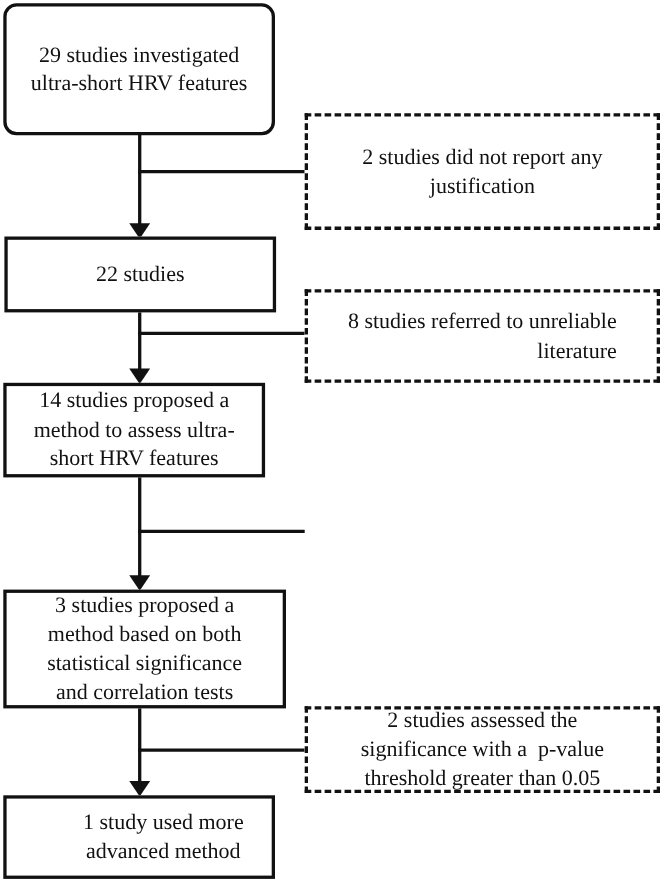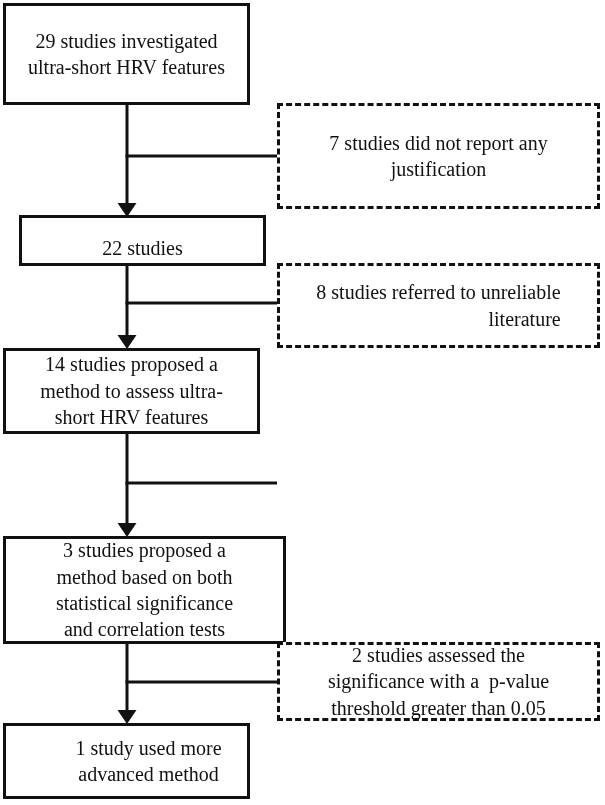--- a/index.html
+++ b/index.html
@@ -62,49 +62,49 @@
 
     <line x1="127" y1="433" x2="127" y2="526" stroke="#111111" stroke-width="3"></line>
     <line x1="125.5" y1="483" x2="277" y2="483" stroke="#111111" stroke-width="3"></line>
     <polygon points="117.5,523 136.5,523 127,537" fill="#111111"></polygon>
 
     <line x1="127" y1="643" x2="127" y2="713" stroke="#111111" stroke-width="3"></line>
     <line x1="125.5" y1="682" x2="277" y2="682" stroke="#111111" stroke-width="3"></line>
     <polygon points="117.5,710 136.5,710 127,724" fill="#111111"></polygon>
   </svg>
 
-  <div class="box solid" style="left:3px; top:3px; width:247px; height:102px;">
+  <div class="box solid" style="left:3px; top:3px; width:247px; height:120px;border-radius:12px;">
     <div class="box-text">29 studies investigated
 ultra-short HRV  features</div>
   </div>
 
-  <div class="box solid" style="left:19px; top:215px; width:247px; height:51px;align-items:flex-end;">
+  <div class="box solid" style="left:4px; top:215px; width:247px; height:69px;">
     <div class="box-text">22 studies</div>
   </div>
 
-  <div class="box solid" style="left:3px; top:348px; width:257px; height:86px;">
+  <div class="box solid" style="left:3px; top:348px; width:238px; height:86px;">
     <div class="box-text">14 studies proposed a
 method to assess ultra-
 short HRV features</div>
   </div>
 
-  <div class="box solid" style="left:3px; top:536px; width:283px; height:108px;">
+  <div class="box solid" style="left:3px; top:536px; width:257px; height:108px;">
     <div class="box-text">3 studies proposed a
 method based on both
 statistical significance
 and correlation tests</div>
   </div>
 
   <div class="box solid" style="left:3px; top:723px; width:247px; height:76px;padding-left:44px;">
     <div class="box-text">1 study used more
 advanced method</div>
   </div>
 
   <div class="box dashed" style="left:277px; top:103px; width:323px; height:106px;">
-    <div class="box-text">7 studies did not report any
+    <div class="box-text">2 studies did not report any
 justification</div>
   </div>
 
   <div class="box dashed" style="left:277px; top:263px; width:323px; height:85px;text-align:right;">
     <div class="box-text">8 studies referred to unreliable
 literature</div>
   </div>
 
 
   <div class="box dashed" style="left:277px; top:642px; width:323px; height:79px;text-align:center;">

